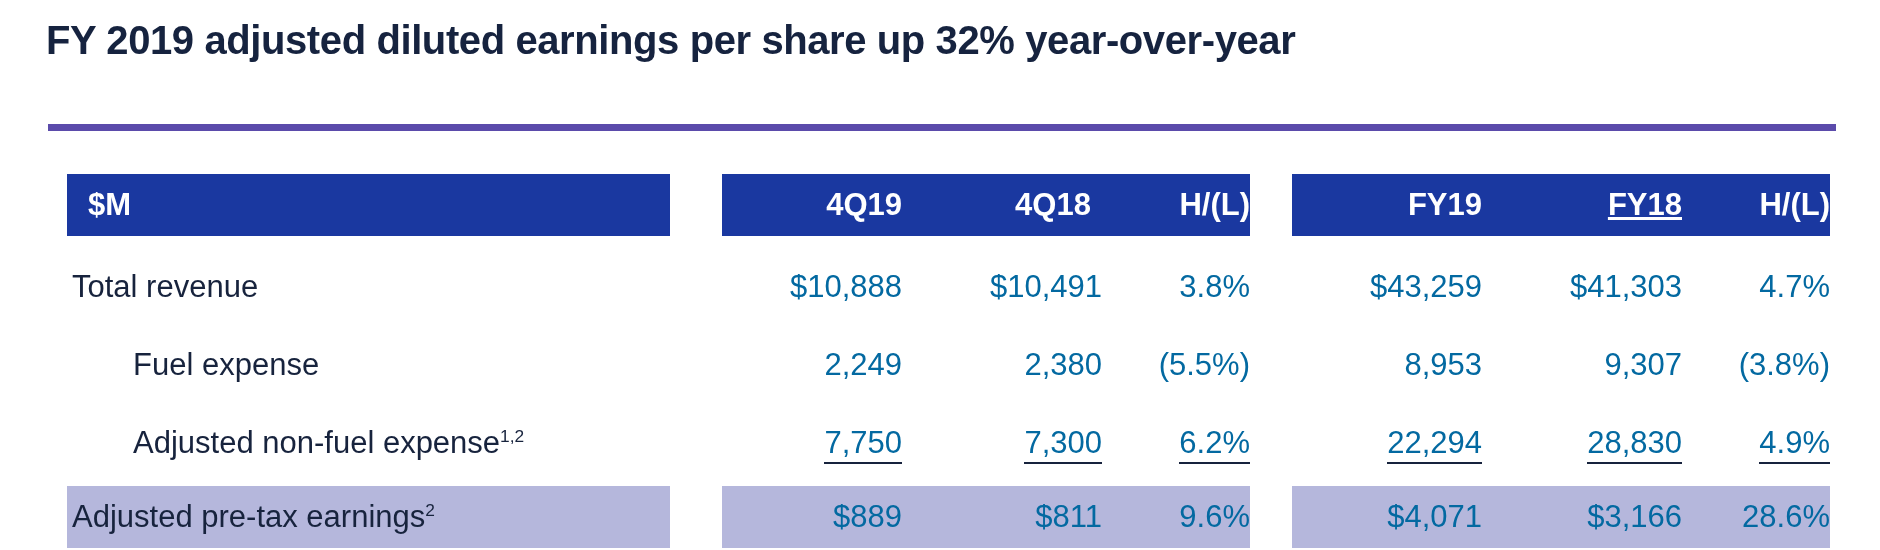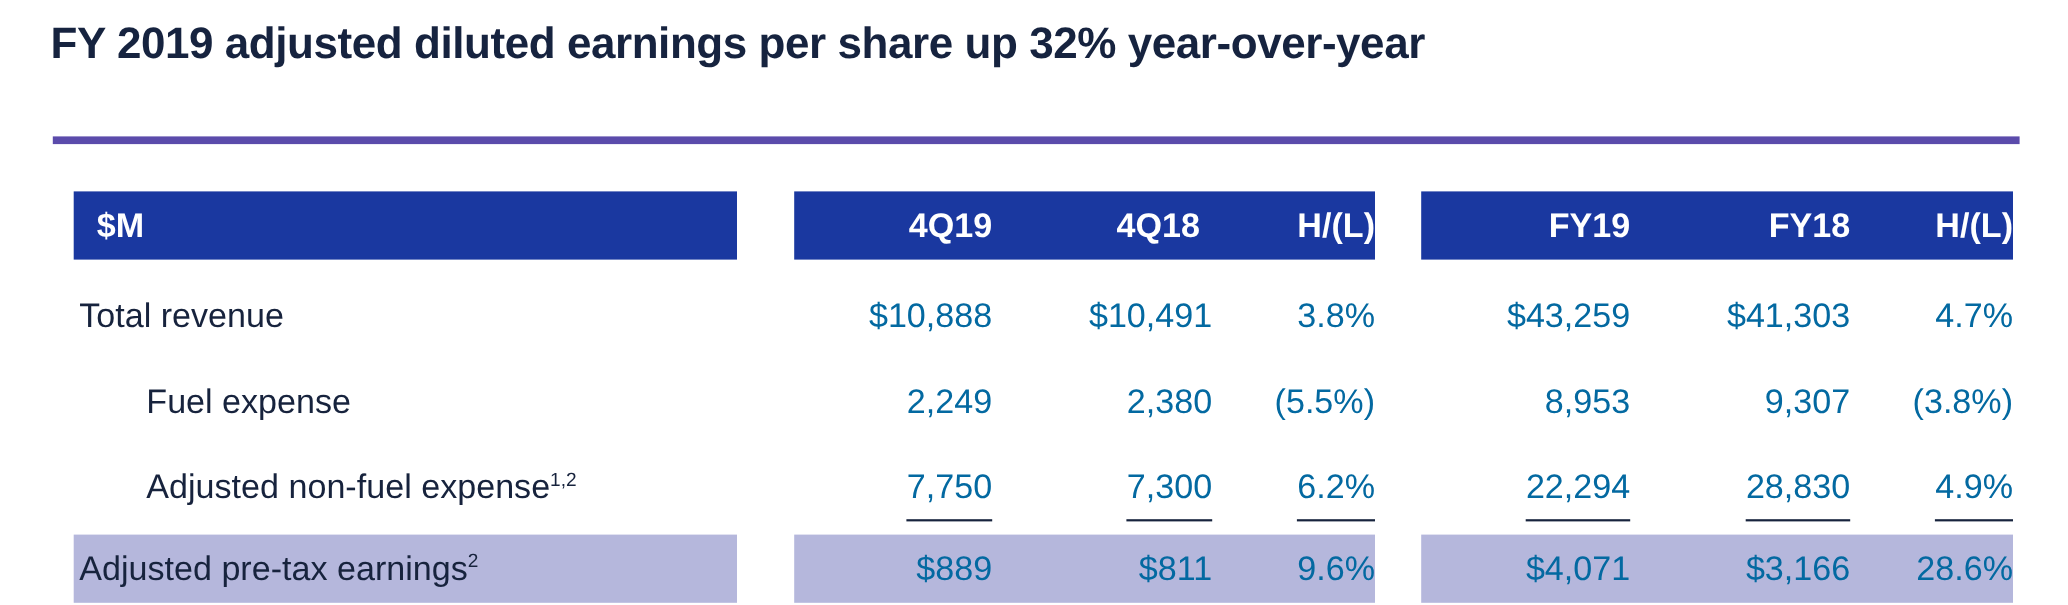--- a/index.html
+++ b/index.html
@@ -81,21 +81,21 @@
     font-weight: bold;
     white-space: nowrap;
   }
   .hdr-unit { left: 88px; text-align: left; }
 
   
   .hdr-c1 { left: 722px;  width: 180px; text-align: right; }
   .hdr-c2 { left: 963px;  width: 180px; text-align: center; }
   .hdr-c3 { left: 1102px; width: 148px; text-align: right; }
   .hdr-c4 { left: 1292px; width: 190px; text-align: right; }
-  .hdr-c5 { left: 1492px; width: 190px; text-align: right; }
+  .hdr-c5 { left: 1492px; width: 190px; text-align: right; text-decoration: underline; }
   .hdr-c6 { left: 1682px; width: 148px; text-align: right; }
 
   
   .row {
     position: absolute;
     left: 0;
     width: 1880px;
     height: 62px;
   }
   .row.r0 { top: 82px; padding-left: 14px; }
@@ -127,21 +127,21 @@
   }
   .val.c1 { left: 722px;  width: 180px; }
   .val.c2 { left: 922px;  width: 180px; }
   .val.c3 { left: 1102px; width: 148px; }
   .val.c4 { left: 1292px; width: 190px; }
   .val.c5 { left: 1492px; width: 190px; }
   .val.c6 { left: 1682px; width: 148px; }
 
   .val.underlined > span {
     border-bottom: 2px solid #17233d;
-    padding-bottom: 12px;
+    padding-bottom: 2px;
   }
 
   sup {
     font-size: 0.56em;
     vertical-align: super;
     line-height: 0;
   }
 </style>
 </head>
 <body>

